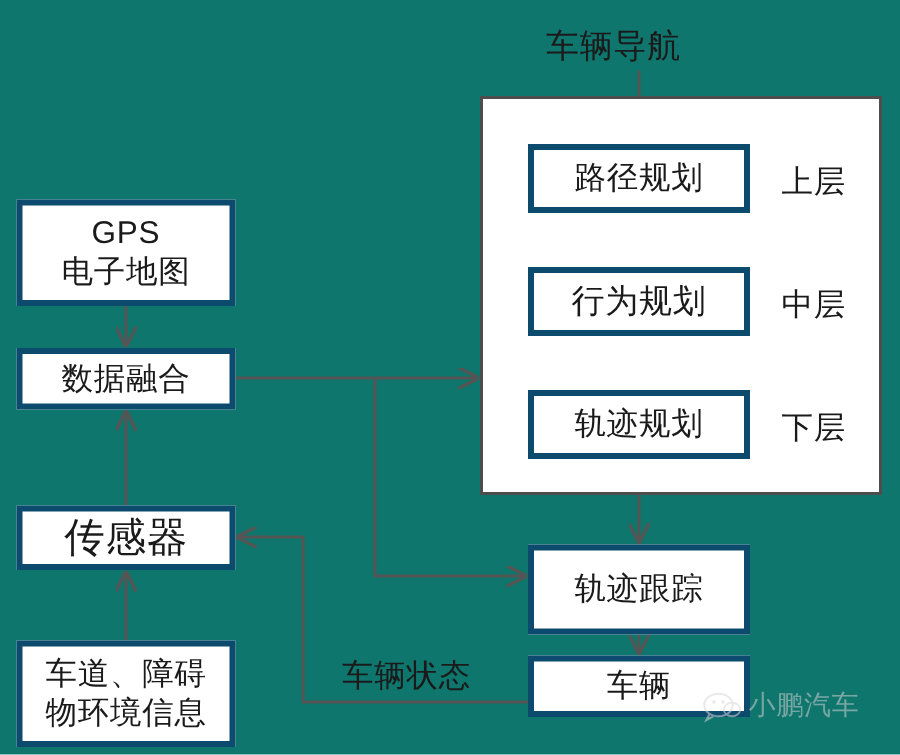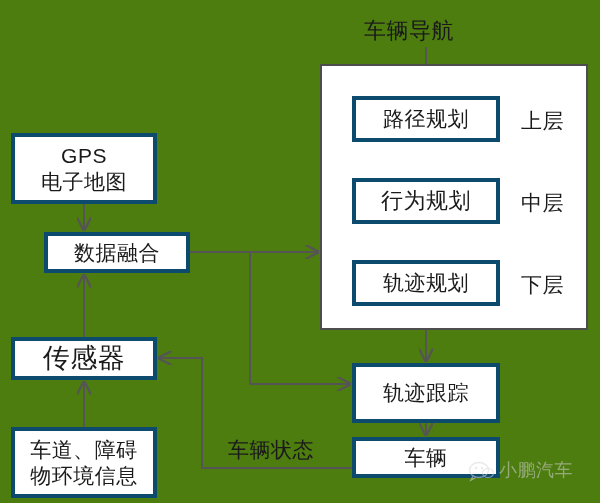--- a/index.html
+++ b/index.html
@@ -7,21 +7,21 @@
     padding: 0;
     background: #ffffff;
   }
   body {
     font-family: "Liberation Sans", "DejaVu Sans", sans-serif;
   }
   #diagram-root {
     position: relative;
     width: 600px;
     height: 503px;
-    background: #4d7c0f;
+    background: #0f766e;
     overflow: hidden;
   }
   #diagram-svg {
     position: absolute;
     left: 0;
     top: 0;
     width: 600px;
     height: 503px;
   }
   .node {
@@ -37,21 +37,21 @@
     line-height: 1.22;
     text-align: center;
     letter-spacing: 0.5px;
   }
   .node .line {
     display: block;
     white-space: nowrap;
   }
   .node-gps          { left: 11px;  top: 133px; width: 146px; height: 71px;  font-size: 21px; }
   .node-gps .line-1  { font-size: 21px; letter-spacing: 0.5px; }
-  .node-fusion       { left: 11px;  top: 232px; width: 146px; height: 41px;  font-size: 21px; margin-left: 33px; }
+  .node-fusion       { left: 11px;  top: 232px; width: 146px; height: 41px;  font-size: 21px; }
   .node-sensor       { left: 11px;  top: 337px; width: 146px; height: 43px;  font-size: 27px; }
   .node-env          { left: 11px;  top: 427px; width: 146px; height: 71px;  font-size: 21px; }
 
   .panel {
     position: absolute;
     left: 320px;
     top: 64px;
     width: 268px;
     height: 266px;
     box-sizing: border-box;

